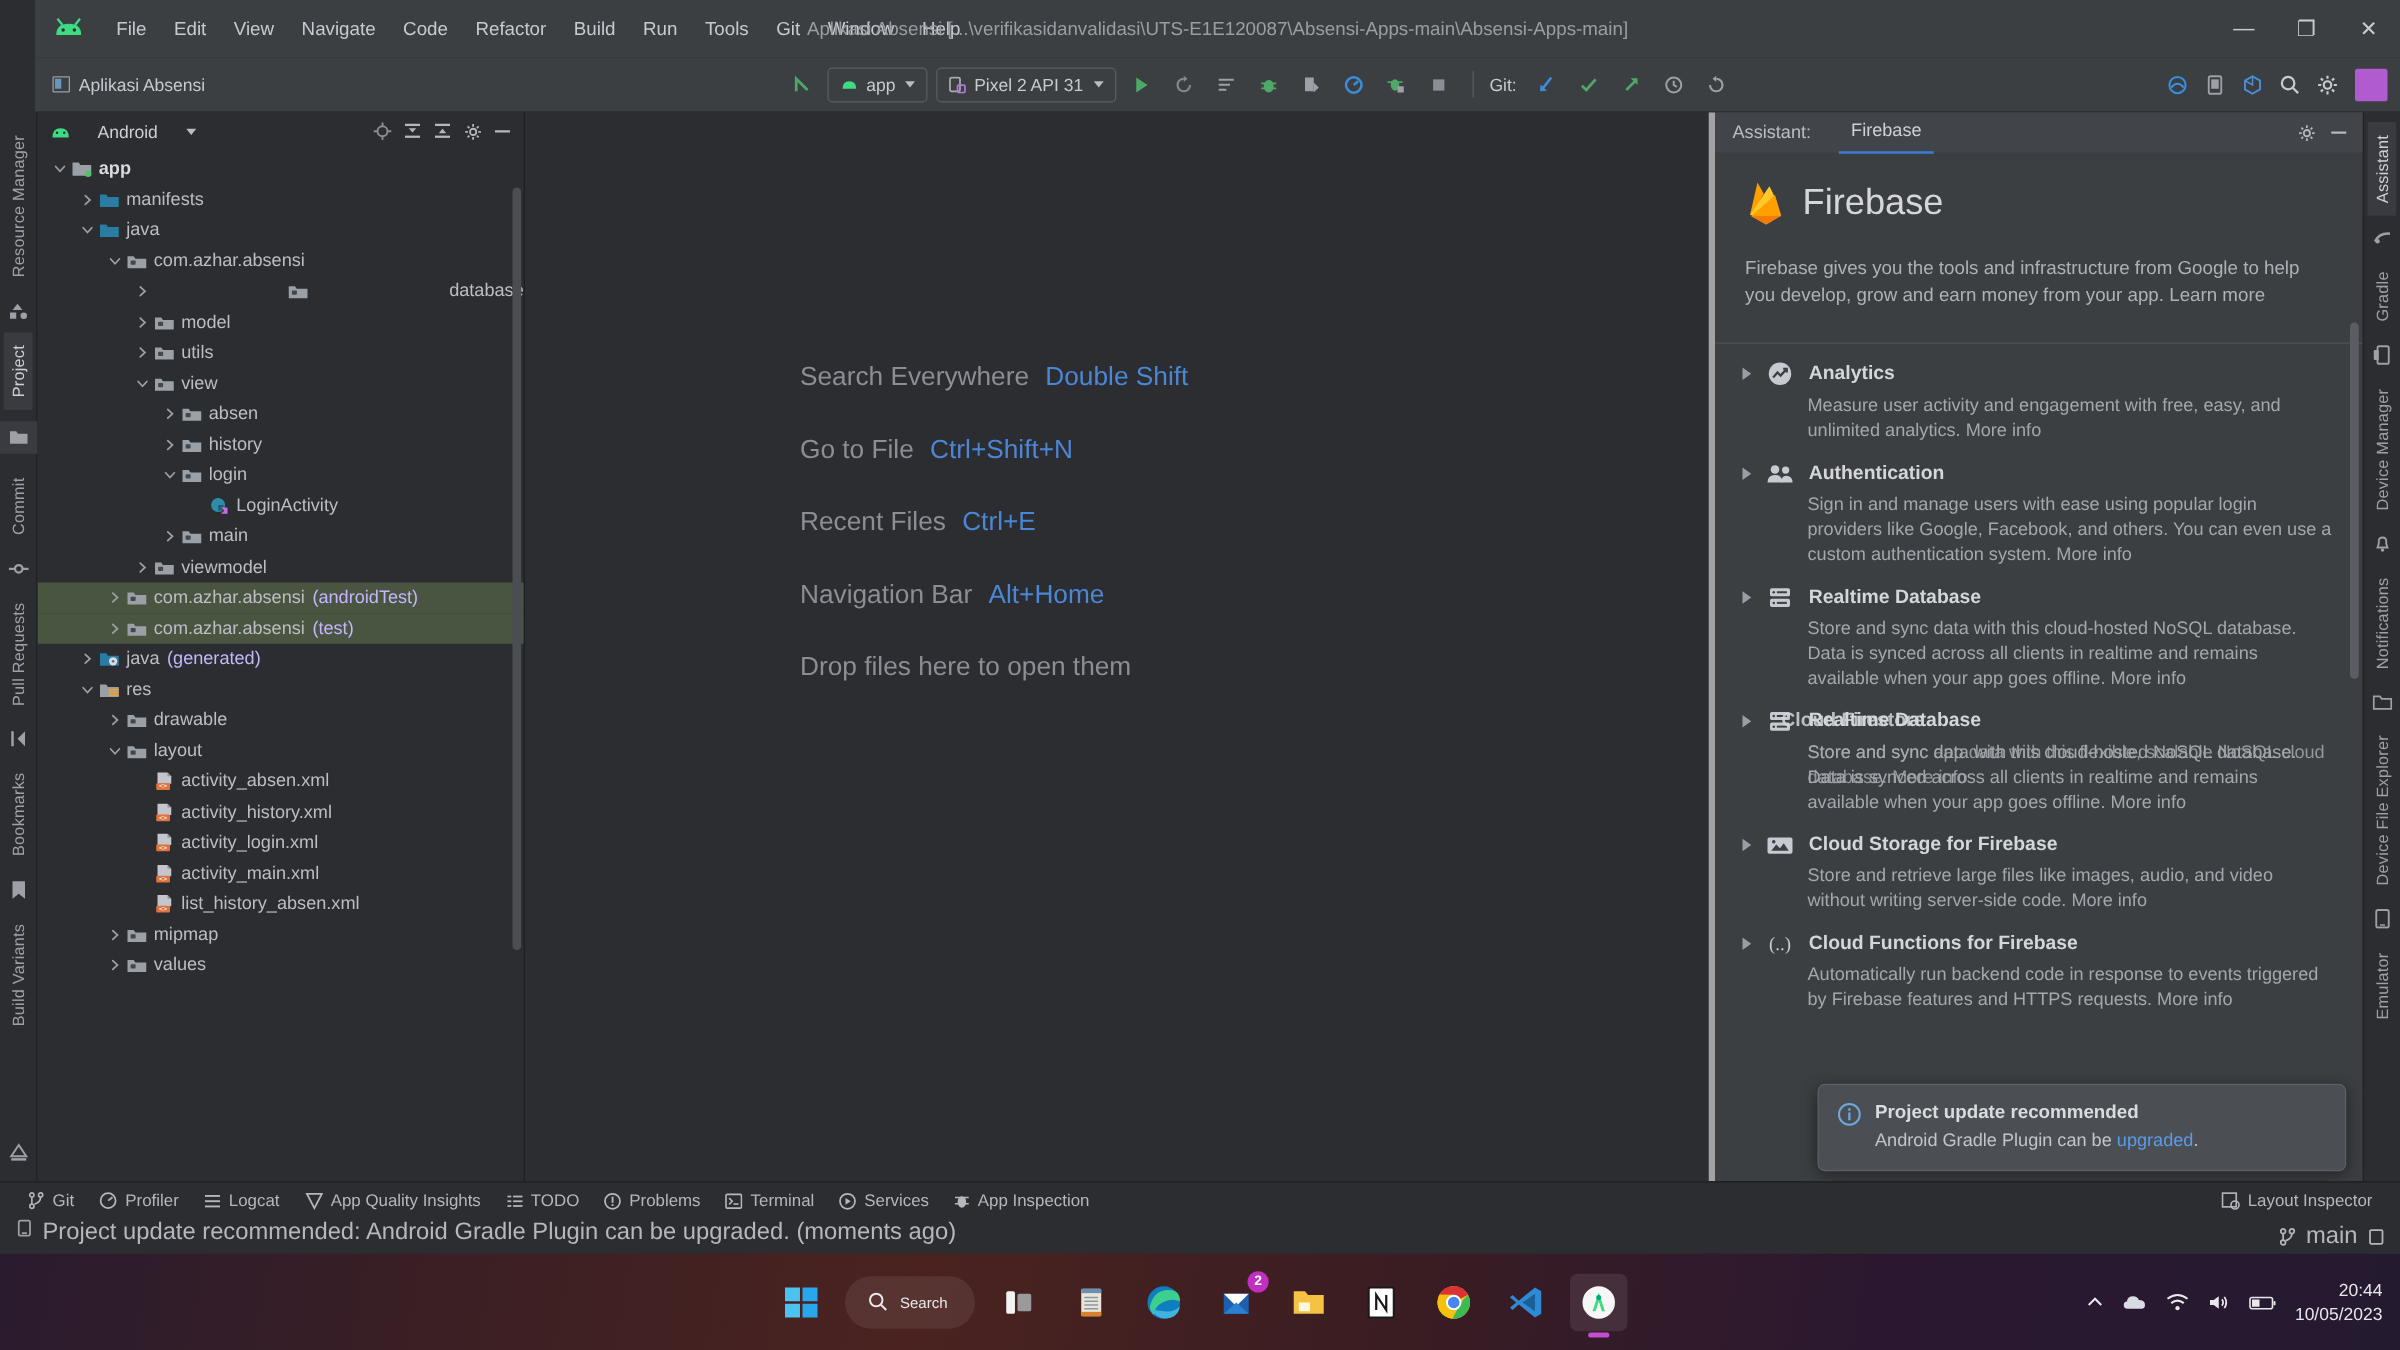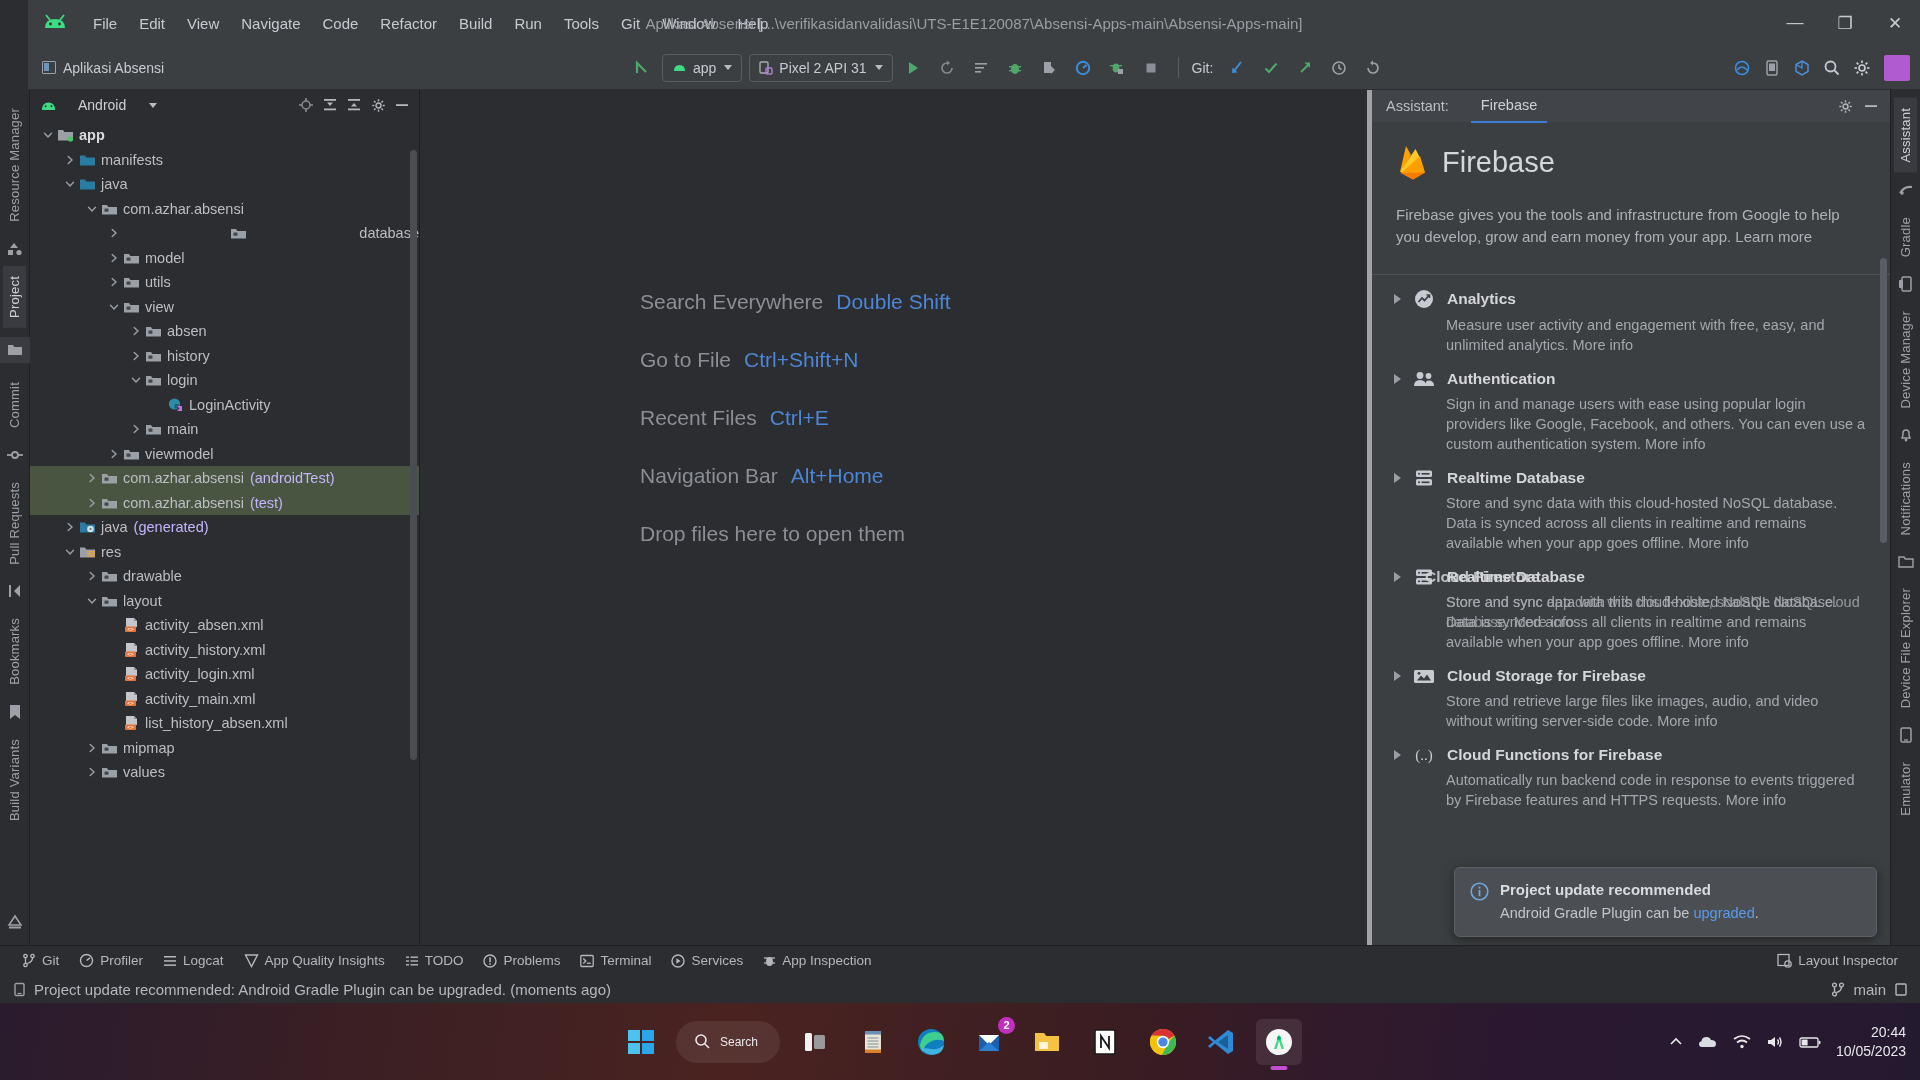--- a/index.html
+++ b/index.html
@@ -95,21 +95,21 @@
   .balloon { position:absolute; right:13px; bottom:8px; width:423px; background:#4b4f54; border:1px solid #5d6166; border-radius:6px; padding:13px 16px 15px 15px; display:flex; gap:11px; box-shadow:0 3px 12px rgba(0,0,0,.45); }
   .balloon-title { font-size:15px; font-weight:bold; color:#d9dbdf; margin-bottom:7px; }
   .balloon-text { font-size:14.5px; color:#c2c5ca; }
   .balloon-text a { color:#5a9bea; text-decoration:none; }
 
   
   .bottombar { position:absolute; left:0; right:0; bottom:105px; height:30px; background:#2b2d30; border-top:1px solid #1e1f22; display:flex; align-items:center; padding:0 12px; gap:0px; }
   .bb-item { display:flex; align-items:center; gap:6px; padding:4px 10px; font-size:13.5px; color:#b4b7bd; border-radius:3px; cursor:default; }
   .bb-right { margin-left:auto; display:flex; align-items:center; }
 
-  .statusbar { position:absolute; left:0; right:0; bottom:77px; height:28px; background:#2b2d30; display:flex; align-items:center; padding:0 12px; font-size:15px; color:#b4b7bd; }
+  .statusbar { position:absolute; left:0; right:0; bottom:77px; height:28px; background:#2b2d30; display:flex; padding:0 12px; font-size:19px; color:#b4b7bd; }
   .sb-right { margin-left:auto; display:flex; align-items:center; gap:8px; }
 
   
   .taskbar { position:absolute; left:0; right:0; bottom:0; height:77px;
     background:linear-gradient(100deg,#2a1b2e 0%,#3a1f24 18%,#4a2320 38%,#3a1d22 58%,#2b1830 78%,#241a30 100%);
     display:flex; align-items:center; }
   .tb-icons { position:absolute; left:50%; transform:translateX(-50%); display:flex; align-items:center; gap:12px; }
   .ticon { width:46px; height:46px; display:flex; align-items:center; justify-content:center; position:relative; border-radius:6px;}
   .ticon.active { background:rgba(255,255,255,.09); }
   .run-dot { position:absolute; bottom:-5px; left:50%; transform:translateX(-50%); width:7px;height:3px;background:#8a8a8a;border-radius:2px;}

